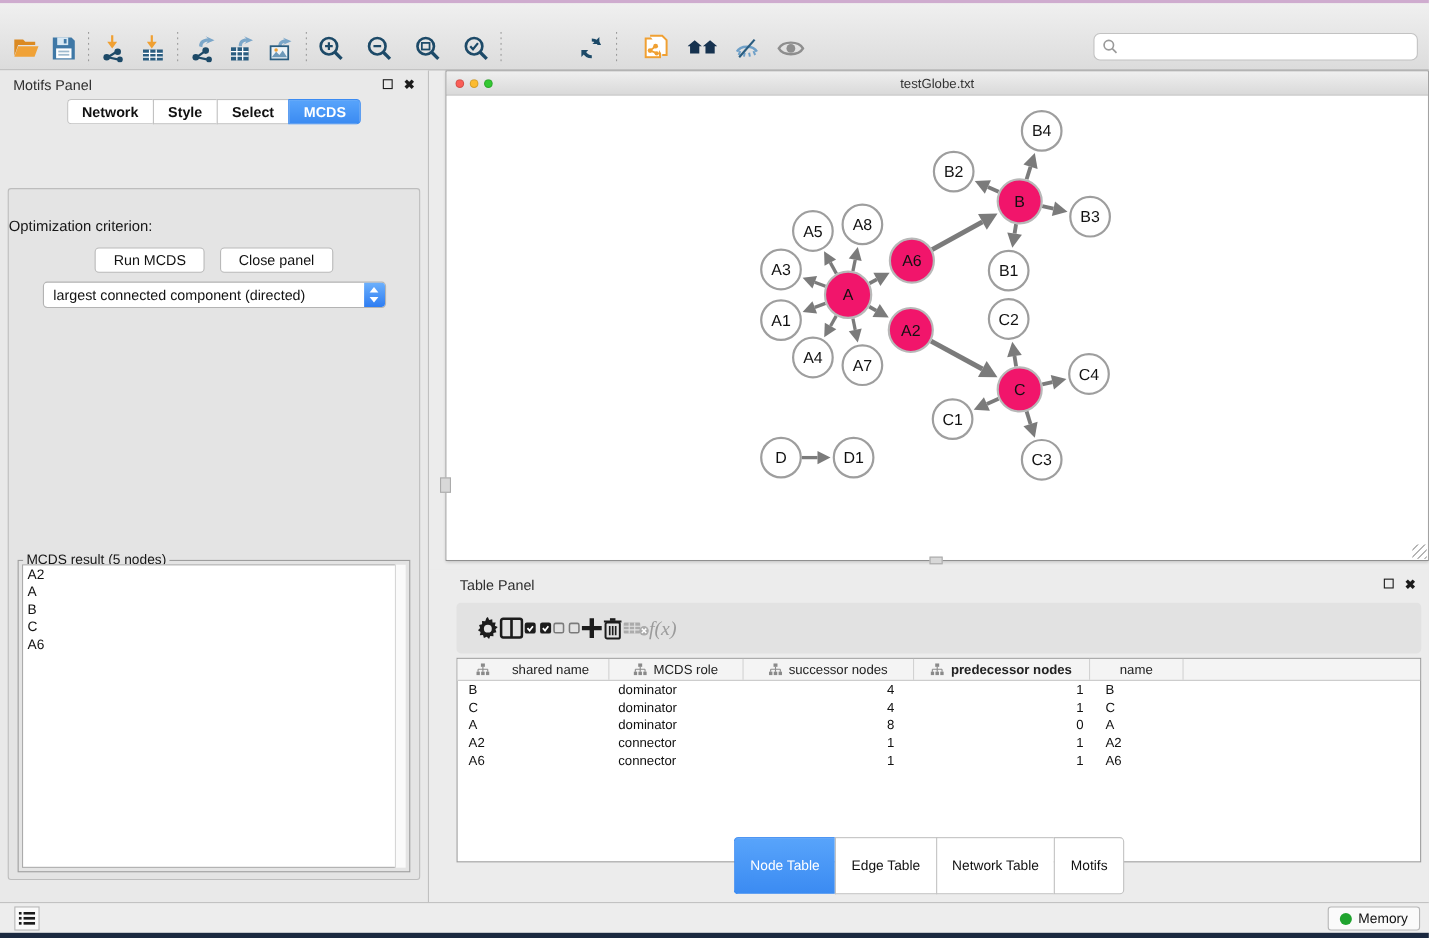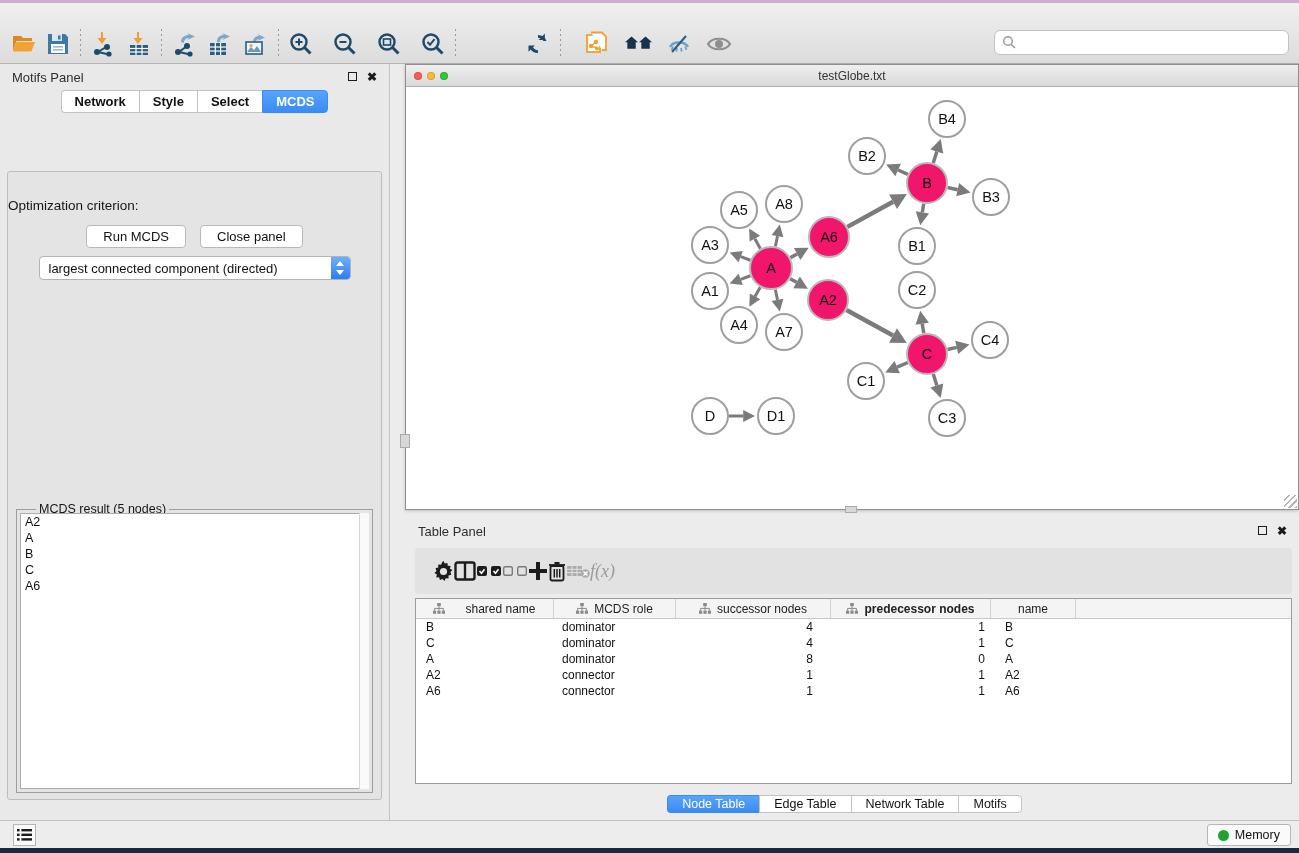--- a/index.html
+++ b/index.html
@@ -47,21 +47,21 @@
   #criterion .val { flex:1; font-size:13px; padding-left:9px; color:#111; white-space:nowrap; }
   #criterion .stepper { width:19px; height:22px; margin:0; background:linear-gradient(#6cb0fc,#2e7df2);
                border-radius:0 3px 3px 0; position:relative; }
   .stepper .up, .stepper .dn { position:absolute; left:5px; width:0; height:0; border-left:4.5px solid transparent; border-right:4.5px solid transparent; }
   .stepper .up { top:4px; border-bottom:5px solid #fff; }
   .stepper .dn { bottom:4px; border-top:5px solid #fff; }
   #cp-buttons { margin-top:12px; display:flex; justify-content:center; gap:14px; }
   .push-btn { font-size:13px; color:#111; background:#fff; border:1px solid #b9b9b9; border-radius:4px;
               padding:3px 16px; cursor:pointer; }
   #mcds-result { position:absolute; left:8px; right:8px; top:337px; bottom:6px; border:1px solid #9e9e9e; }
-  #mcds-result .legend { position:absolute; top:-8px; left:19px; background:#e4e4e4; padding:0 3px;
+  #mcds-result .legend { position:absolute; top:-8px; left:4px; background:#e4e4e4; padding:0 3px;
               font-size:12.5px; color:#161616; }
   #mcds-list { position:absolute; inset:3px; background:#fff; border:1px solid #ababab; overflow:hidden;
               font-size:12.5px; color:#111; }
   #mcds-list .row { padding:0 4px; height:16px; line-height:16px; }
   #mcds-scroll { position:absolute; top:3px; bottom:3px; right:3px; width:10px; background:#fafafa;
               border-left:1px solid #d6d6d6; }
 
   
   #net-window { position:absolute; left:405px; top:64px; width:894px; height:446px; background:#fff;
                 border:1px solid #8f8f8f; box-shadow:0 1px 3px rgba(0,0,0,.2); }
@@ -82,21 +82,21 @@
                 border-radius:4px; display:flex; align-items:center; padding-left:18px; }
   .tp-icon { display:flex; align-items:center; justify-content:center; cursor:pointer; }
   #node-table { position:absolute; left:25px; right:7px; top:80px; bottom:36px; background:#fff;
                 border:1px solid #9b9b9b; font-size:12px; color:#111; }
   #nt-header { display:flex; height:20px; background:#f4f4f4; border-bottom:1px solid #c9c9c9; }
   .nt-hcell { display:flex; align-items:center; justify-content:center; gap:6px; border-right:1px solid #d2d2d2;
               font-size:12px; color:#222; overflow:hidden; }
   .nt-row { display:flex; height:16px; line-height:16px; }
   .nt-cell { overflow:hidden; white-space:nowrap; }
   #tp-tabs { position:absolute; left:0; right:0; bottom:7px; display:flex; justify-content:center; }
-  #tp-tabs .seg-tab { font-size:12.5px; padding:1px 14px; }
+  #tp-tabs .seg-tab { font-size:12.5px; padding:18px 14px; }
 
   
   #status-bar { position:absolute; left:0; top:820px; width:1299px; height:28px; background:#ededed;
                 border-top:1px solid #c2c2c2; }
   #status-left-btn { position:absolute; left:13px; top:3px; width:23px; height:22px; background:#fafafa;
                 border:1px solid #b5b5b5; display:flex; align-items:center; justify-content:center; cursor:pointer; }
   #memory-btn { position:absolute; right:8px; top:3px; height:22px; background:#fafafa; border:1px solid #b5b5b5;
                 border-radius:3px; display:flex; align-items:center; gap:6px; padding:0 10px; font-size:12.5px;
                 color:#111; cursor:pointer; }
   #memory-dot { width:11px; height:11px; border-radius:50%; background:#1fa32e; }

